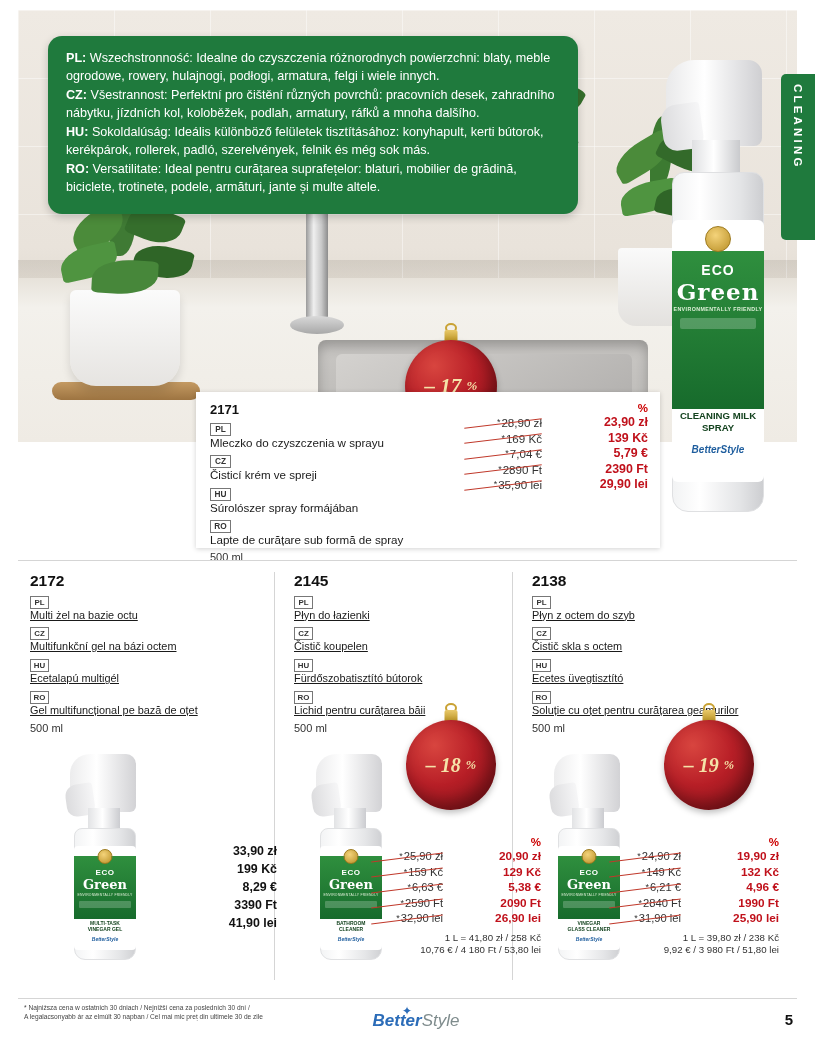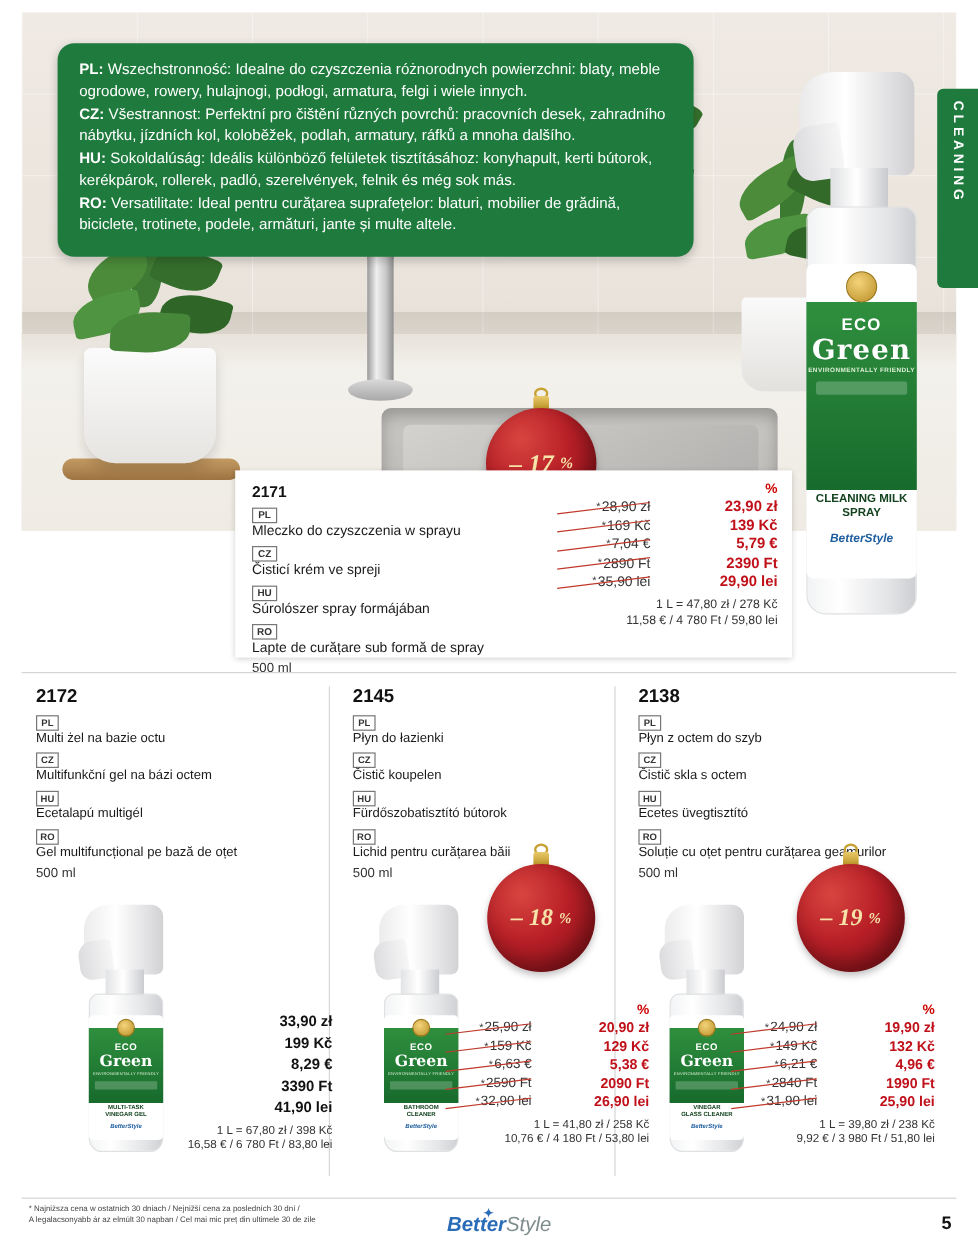--- a/index.html
+++ b/index.html
@@ -242,21 +242,21 @@
 
   
   .divider-h{ position:absolute; left:18px; top:560px; width:779px; border-top:1px solid #d5d5d5; }
   .col{ position:absolute; top:572px; width:247px; height:400px; }
   .col.c1{ left:30px; }
   .col.c2{ left:294px; }
   .col.c3{ left:532px; }
   .divider-v{ position:absolute; top:572px; width:1px; height:408px; background:#d5d5d5; }
 
   .col .code{ font-size:15.5px; }
-  .col .lang-text{ font-size:10.9px; line-height:13.4px; }
+  .col .lang-text{ font-size:10.9px; line-height:13.4px;text-decoration:underline; }
   .col .lang-badge{ font-size:7.9px; min-width:19px; }
 
   
   .mini-bottle{ position:absolute; width:86px; height:210px; }
   .mb-trigger{
     position:absolute; left:6px; top:0; width:66px; height:58px;
     background:linear-gradient(to right,#ececed,#ffffff 40%,#d2d2d5);
     border-radius:20px 10px 6px 6px;
   }
   .mb-trigger2{
@@ -446,24 +446,20 @@
       <span class="old-price"><span class="ast">*</span><span>7,04 €</span><span class="strike"></span></span>
       <span class="new-price">5,79 €</span>
     </div>
     <div class="price-row">
       <span class="old-price"><span class="ast">*</span><span>2890 Ft</span><span class="strike"></span></span>
       <span class="new-price">2390 Ft</span>
     </div>
     <div class="price-row">
       <span class="old-price"><span class="ast">*</span><span>35,90 lei</span><span class="strike"></span></span>
       <span class="new-price">29,90 lei</span>
-    </div>
-    <div class="unit-note">
-      <div>1 L = 47,80 zł / 278 Kč</div>
-      <div>11,58 € / 4 780 Ft / 59,80 lei</div>
     </div>
   </div>
 </div>
 
 <div class="divider-h"></div>
 <div class="divider-v" style="left:274px;"></div>
 <div class="divider-v" style="left:512px;"></div>
 
 <div class="col c1">
   <div class="code">2172</div>
@@ -503,24 +499,20 @@
       <div class="mb-brand">BetterStyle</div>
     </div>
   </div>
 
   <div class="col-prices" style="top:270px;">
     <div class="simple-price">33,90 zł</div>
     <div class="simple-price">199 Kč</div>
     <div class="simple-price">8,29 €</div>
     <div class="simple-price">3390 Ft</div>
     <div class="simple-price">41,90 lei</div>
-    <div class="unit-note">
-      <div>1 L = 67,80 zł / 398 Kč</div>
-      <div>16,58 € / 6 780 Ft / 83,80 lei</div>
-    </div>
   </div>
 </div>
 
 <div class="col c2">
   <div class="code">2145</div>
   <div class="langrow">
     <span class="lang-badge">PL</span>
     <span class="lang-text">Płyn do łazienki</span>
   </div>
   <div class="langrow">

